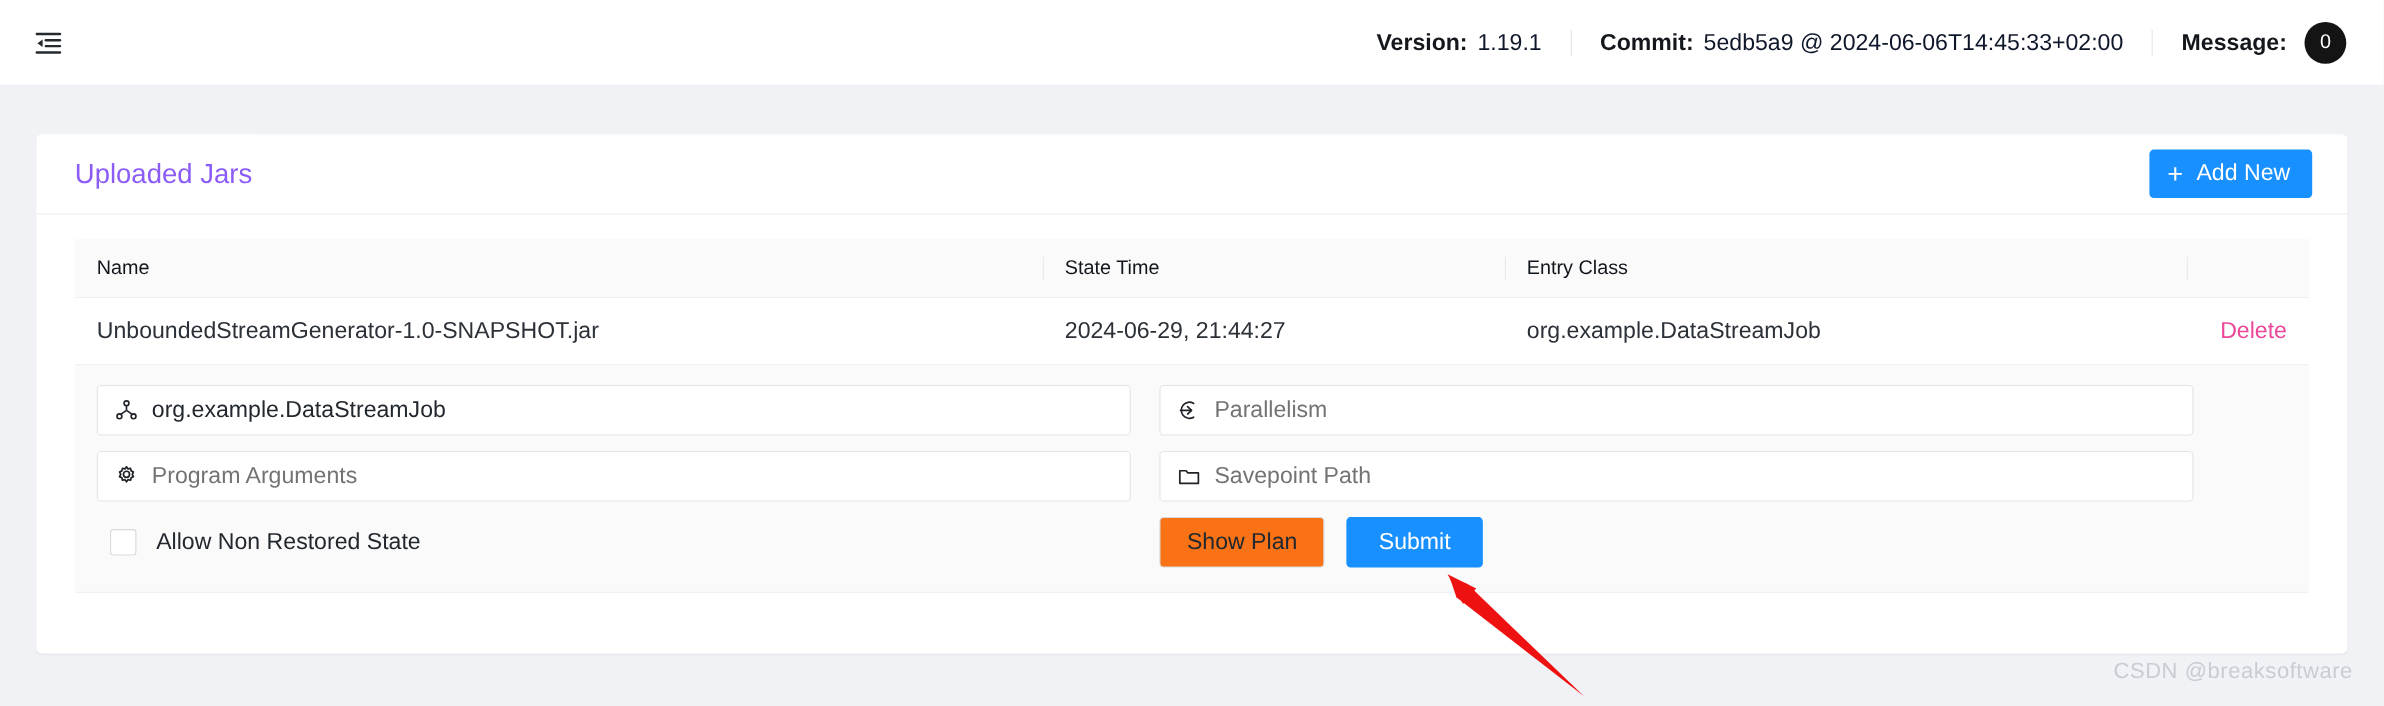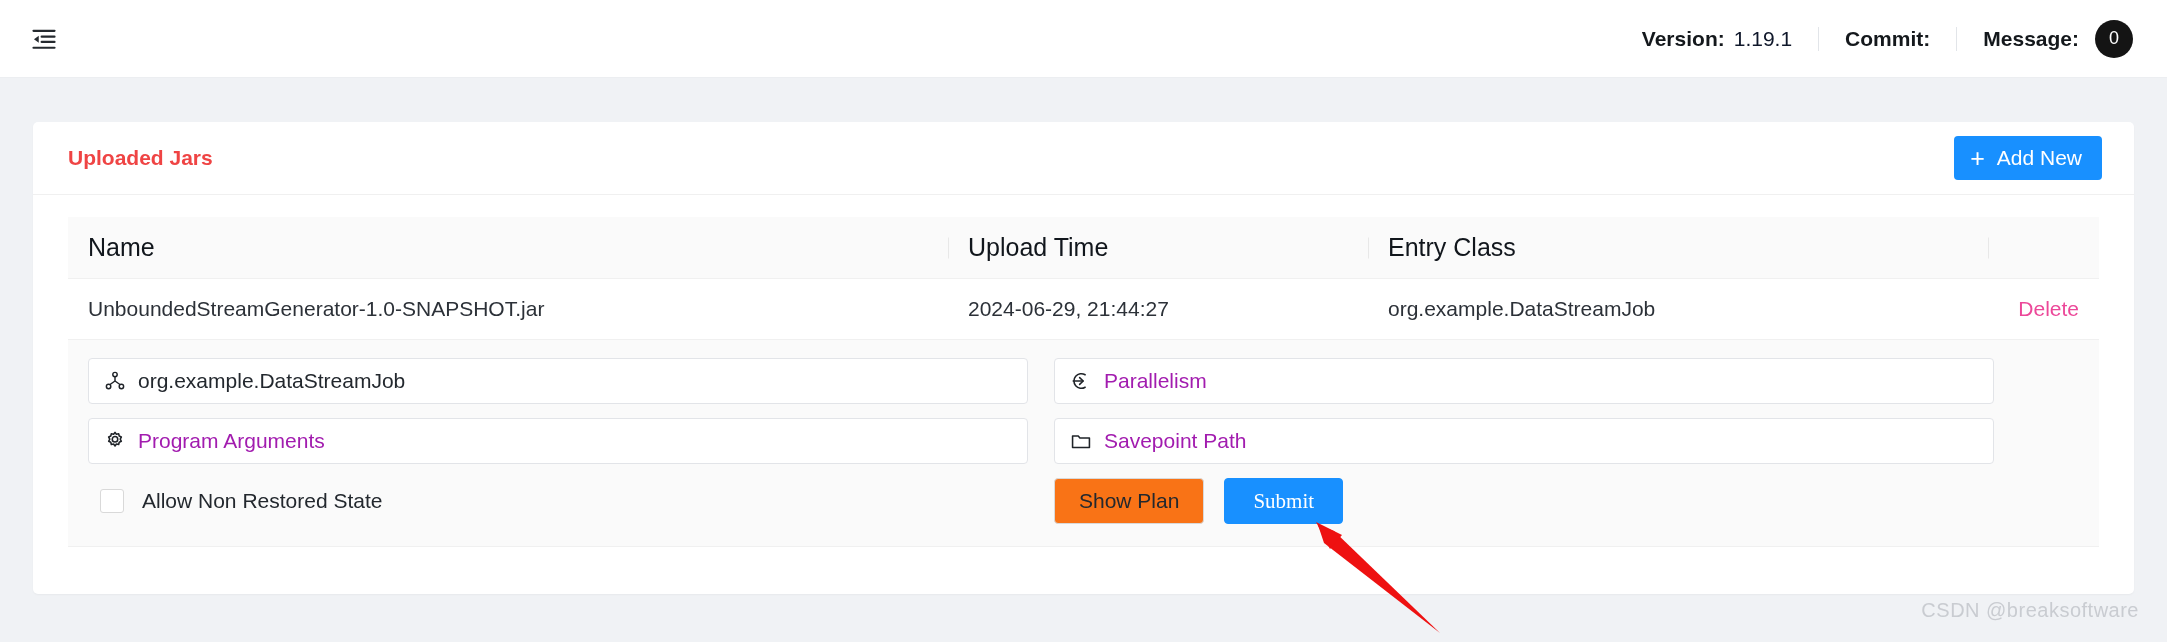--- a/index.html
+++ b/index.html
@@ -68,23 +68,23 @@
     border-radius: 5px;
     box-shadow: 0 1px 2px rgba(0,0,0,0.04);
   }
   .card-head {
     height: 73px;
     display: flex; align-items: center;
     padding: 0 32px 0 35px;
     border-bottom: 1px solid #f0f0f0;
   }
   .card-title {
-    font-size: 21px;
-    color: #ef4444;
-    font-weight: bold;
+    font-size: 25px;
+    color: #8b5cf6;
+    font-weight: normal;
   }
   .add-new-btn {
     margin-left: auto;
     height: 44px;
     background: #1890ff;
     color: #ffffff;
     border: none;
     border-radius: 4px;
     padding: 0 20px 0 16px;
     font-size: 21px;
@@ -97,21 +97,21 @@
     margin-right: 12px;
     line-height: 1;
     font-weight: 300;
   }
 
   
   .card-body { padding: 22px 35px 0 35px; }
   .jar-table { width: 100%; border-collapse: collapse; }
   .jar-table thead th {
     background: #fafafa;
-    font-size: 25px;
+    font-size: 18px;
     font-weight: normal;
     color: #11161c;
     text-align: left;
     padding: 16px 20px;
     border-bottom: 1px solid #f0f0f0;
     position: relative;
   }
   .jar-table thead th + th::before {
     content: "";
     position: absolute;
@@ -167,21 +167,21 @@
     color: #1f2328;
   }
   .field .fld-icon svg { display: block; }
   .field .fld-text {
     font-size: 21px;
     color: #23282e;
     font-family: "Liberation Sans", sans-serif;
     white-space: nowrap;
     overflow: hidden;
   }
-  .field .fld-text.placeholder { color: #a21caf; }
+  .field .fld-text.placeholder { color: #737373; }
 
   
   .chk-wrap { display: flex; align-items: center; width: 940px; margin-right: 26px; text-align: center; }
   .chk-box {
     width: 24px; height: 24px;
     border: 1px solid #d9d9d9;
     border-radius: 3px;
     background: #ffffff;
     margin-left: 12px;
     cursor: pointer;
@@ -205,21 +205,21 @@
     cursor: pointer;
   }
   .btn-primary {
     height: 46px;
     padding: 0 28px;
     background: #1890ff;
     border: 1px solid #1890ff;
     border-radius: 4px;
     font-size: 21px;
     color: #ffffff;
-    font-family: Liberation Serif, serif;
+    font-family: Liberation Sans, sans-serif;
     cursor: pointer;
   }
 
   
   .annot-arrow {
     position: absolute;
     left: 1290px; top: 505px;
     width: 170px; height: 137px;
     pointer-events: none;
   }
@@ -249,20 +249,21 @@
         <line x1="3" y1="19.5" x2="21" y2="19.5"></line>
         <polygon points="7.5,9.3 7.5,15.2 3.4,12.25" fill="#24292e" stroke="none"></polygon>
       </svg>
     </div>
 
     <div class="header-info">
       <span class="hdr-label">Version:</span>
       <span class="hdr-value">1.19.1</span>
       <span class="hdr-sep"></span>
       <span class="hdr-label">Commit:</span>
+      <span class="hdr-value">5edb5a9 @ 2024-06-06T14:45:33+02:00</span>
       <span class="hdr-sep"></span>
       <span class="hdr-label">Message:</span>
       <span class="msg-badge">0</span>
     </div>
 
   </div>
 
   <div class="card">
 
     <div class="card-head">
@@ -271,21 +272,21 @@
         <span class="plus">+</span>
         <span>Add New</span>
       </button>
     </div>
 
     <div class="card-body">
       <table class="jar-table">
         <thead>
           <tr>
             <th class="col-name">Name</th>
-            <th class="col-time">Upload Time</th>
+            <th class="col-time">State Time</th>
             <th class="col-entry">Entry Class</th>
             <th class="col-action"></th>
           </tr>
         </thead>
         <tbody>
           <tr>
             <td class="col-name">UnboundedStreamGenerator-1.0-SNAPSHOT.jar</td>
             <td class="col-time">2024-06-29, 21:44:27</td>
             <td class="col-entry">org.example.DataStreamJob</td>
             <td class="col-action">

